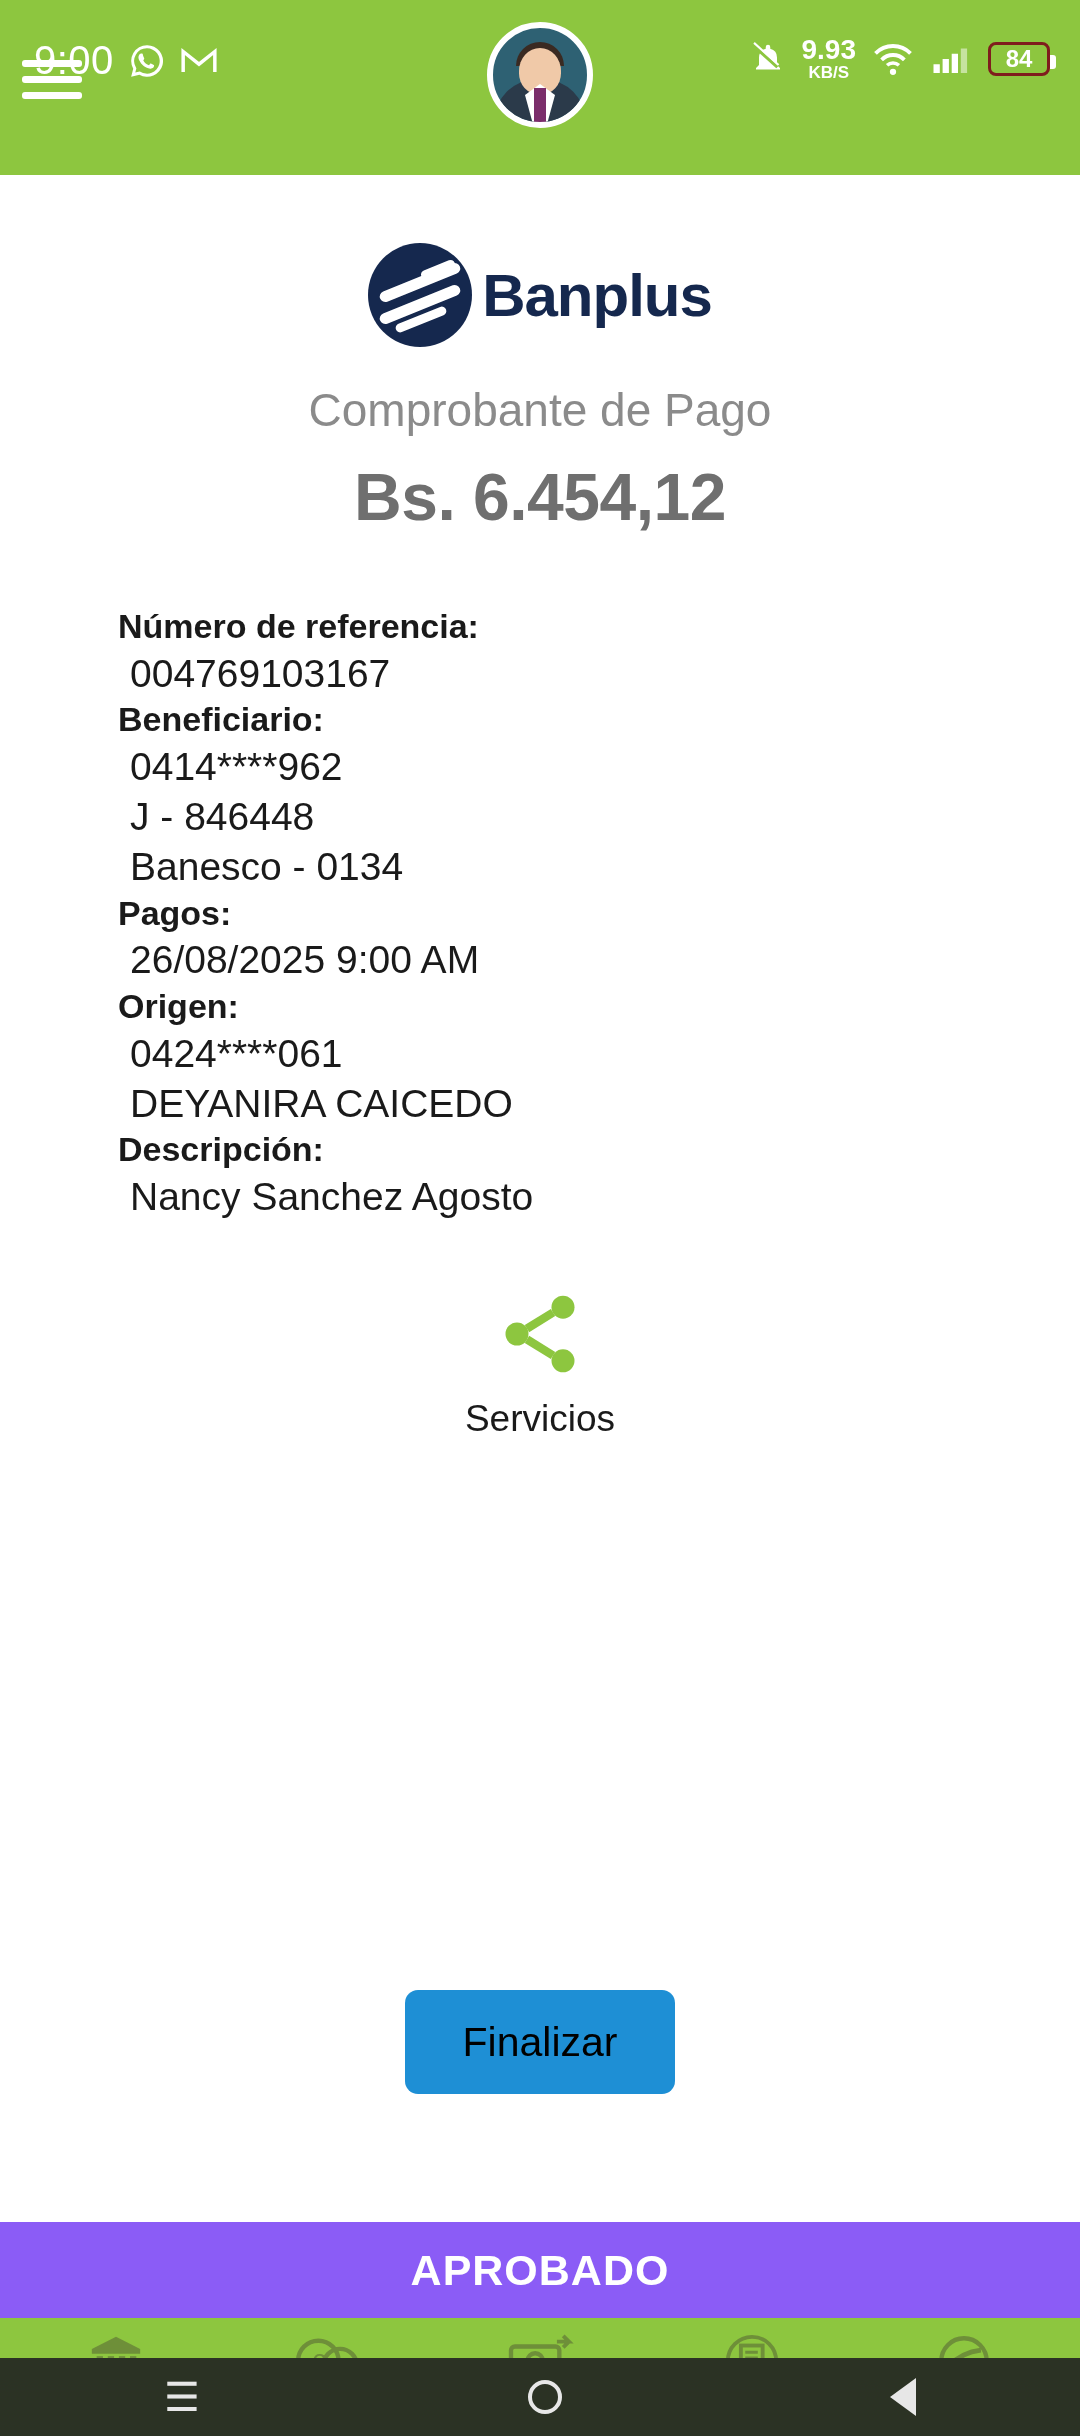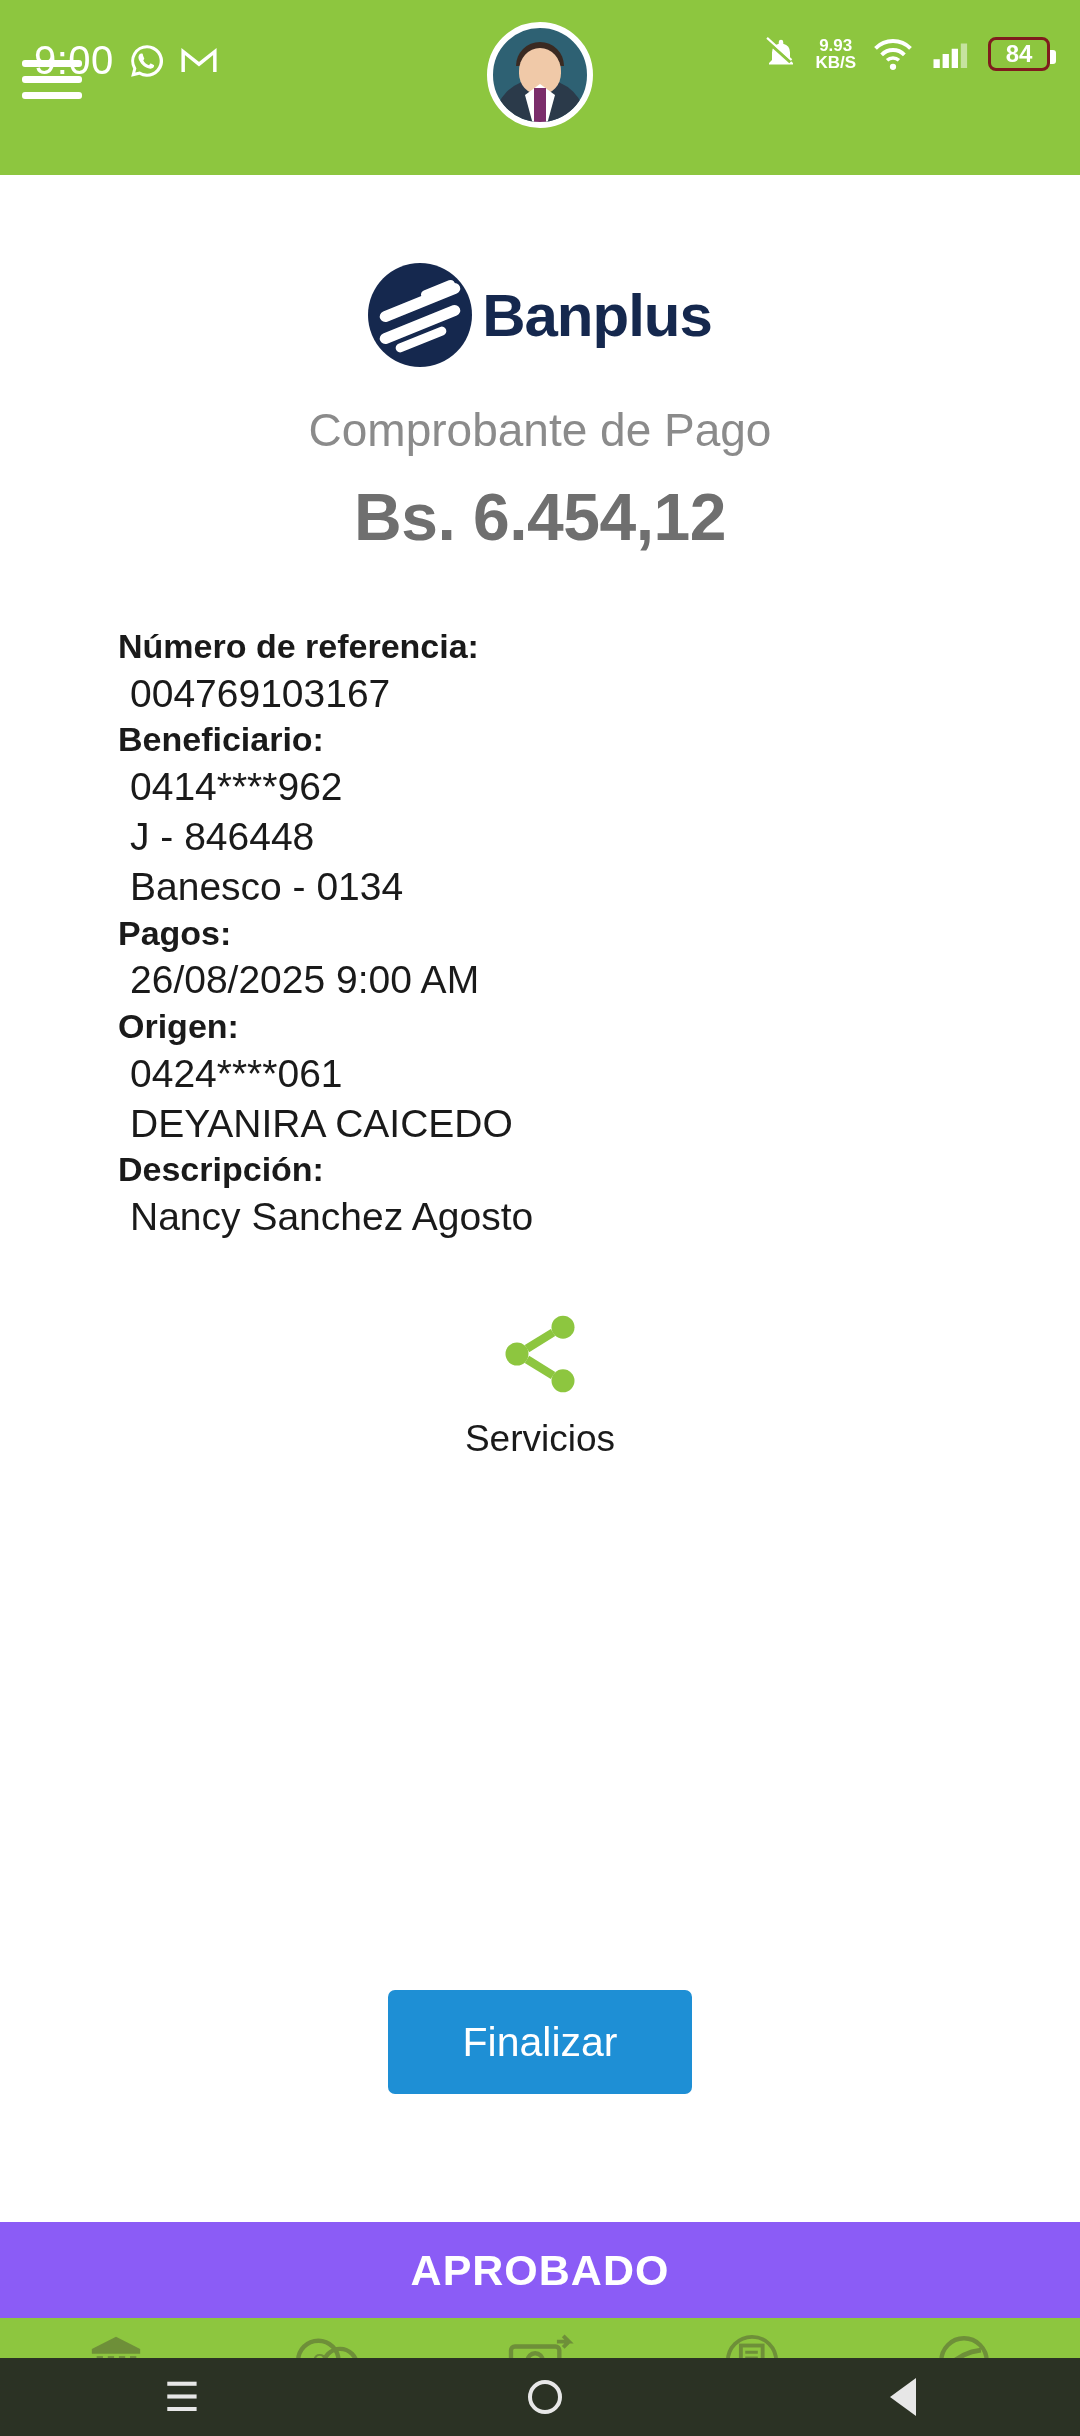--- a/index.html
+++ b/index.html
@@ -32,21 +32,21 @@
   .sb-clock { font-size: 40px; font-weight: 400; letter-spacing: 0.5px; }
   .sb-icon { display: inline-flex; align-items: center; justify-content: center; }
   .sb-right {
     position: absolute; right: 30px; top: 36px;
     display: flex; align-items: center; gap: 16px;
   }
   .kbs {
     display: flex; flex-direction: column; align-items: center;
     line-height: 1;
   }
-  .kbs .v { font-size: 17px; font-weight: 700; }
+  .kbs .v { font-size: 28px; font-weight: 700; }
   .kbs .u { font-size: 17px; font-weight: 700; }
   .battery {
     position: relative;
     width: 62px; height: 34px;
     border: 3px solid #7f1d1d; border-radius: 8px;
     display: flex; align-items: center; justify-content: center;
     font-size: 24px; font-weight: 700;
   }
   .battery:after {
     content: ""; position: absolute; right: -9px; top: 10px;
@@ -77,21 +77,21 @@
 
   
   .content {
     flex: 1 1 auto;
     position: relative;
     background: #ffffff;
   }
   .logo-row {
     display: flex; align-items: center; justify-content: center;
     gap: 10px;
-    padding-top: 88px;
+    padding-top: 68px;
   }
   .logo-mark {
     width: 104px; height: 104px; border-radius: 50%;
     background: #15284e;
     position: relative; overflow: hidden;
     flex: 0 0 auto;
   }
   .logo-mark i {
     position: absolute; background: #ffffff; display: block;
     height: 11px; border-radius: 6px;
@@ -125,23 +125,23 @@
     display: flex; flex-direction: column; align-items: center; gap: 18px;
   }
   .share-icon { width: 92px; height: 92px; }
   .share-label { font-size: 37px; color: #1a1a1a; }
 
   .finalizar-wrap {
     position: absolute; left: 0; right: 0; bottom: 128px;
     display: flex; justify-content: center;
   }
   .finalizar {
-    background: #1E8FD5; color: #ffffff;
-    border: none; border-radius: 7px;
-    width: 304px; height: 104px;
+    background: #1E8FD5; color: #000000;
+    border: none; border-radius: 13px;
+    width: 270px; height: 104px;
     font-size: 41px; font-family: "Liberation Sans", sans-serif;
     cursor: pointer;
   }
 
   
   .approved {
     flex: 0 0 auto;
     height: 96px;
     background: #8b5cf6;
     color: #ffffff;

